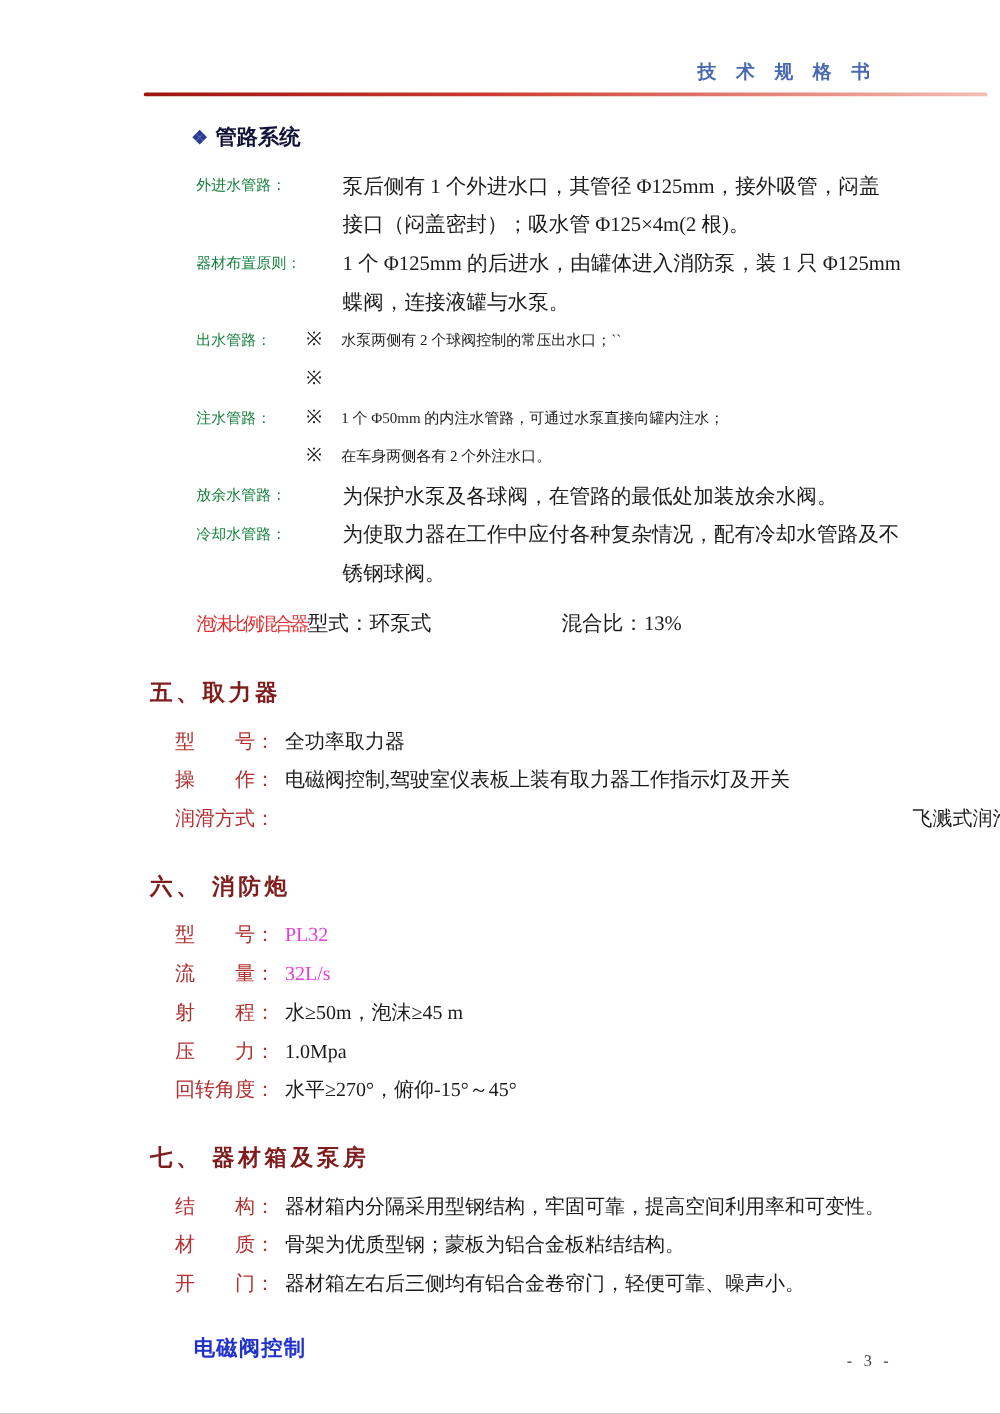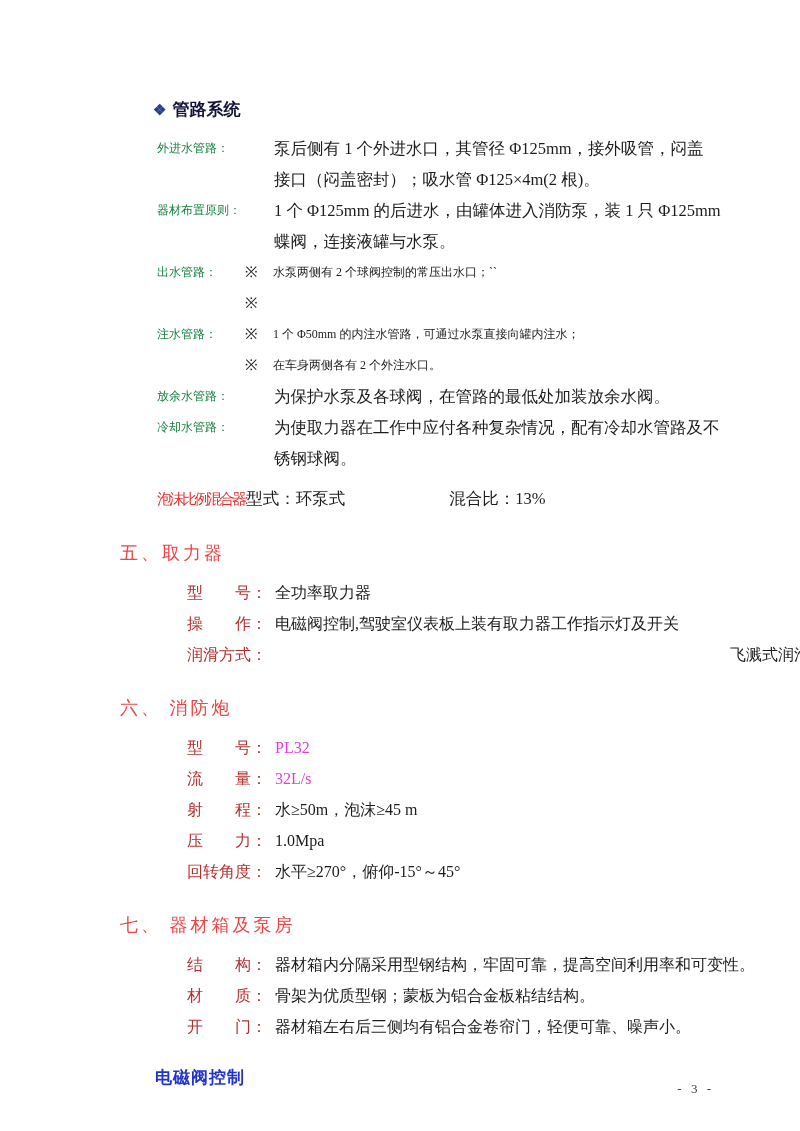--- a/index.html
+++ b/index.html
@@ -44,25 +44,25 @@
 
   .foam-row { display:flex; margin-left:37px; margin-top:9px; align-items:baseline; }
   .foam-label {
     flex:0 0 88px; color:#e23030; font-size:15px; line-height:31px;
     letter-spacing:-2.5px; white-space:nowrap; overflow:visible;
   }
   .foam-type { font-size:16.5px; line-height:31px; }
   .foam-ratio { font-size:16.5px; line-height:31px; margin-left:104px; }
 
   .sec-title {
-    margin-top:26px; font-size:18px; font-weight:normal;
-    color:#ef4444; letter-spacing:3px;
+    margin-top:26px; font-size:18px; font-weight:bold;
+    color:#7f1d1d; letter-spacing:3px;
   }
   .sec-rows { margin-top:12px; }
-  .spec-row { display:flex; margin-left:67px; }
+  .spec-row { display:flex; margin-left:20px; }
   .spec-label {
     flex:0 0 88px; color:#b23030; font-size:16px; line-height:31px; white-space:nowrap;
   }
   .spec-value { font-size:16px; line-height:31px; }
   .spec-row.magenta .spec-value { color:#df3fd8; }
   .spec-row.flush { margin-right:-18px; }
   .spec-value.far-right { margin-left:auto; }
 
   .sub-heading {
     margin-top:24px; margin-left:35px;
@@ -73,20 +73,24 @@
     position:absolute; bottom:34px; right:86px;
     font-size:13px; color:#3a3a3a; letter-spacing:3px;
     font-family:"Liberation Serif","DejaVu Serif",serif;
   }
 </style>
 </head>
 <body>
 
 <div class="page">
 
+  <div class="header">
+    <span class="header-title">技 术 规 格 书</span>
+    <div class="header-rule"></div>
+  </div>
 
   <div class="content">
 
     <div class="piping-title">
       <span class="diamond">❖</span><span>管路系统</span>
     </div>
 
     <div class="piping-items">
 
       <div class="piping-item">

